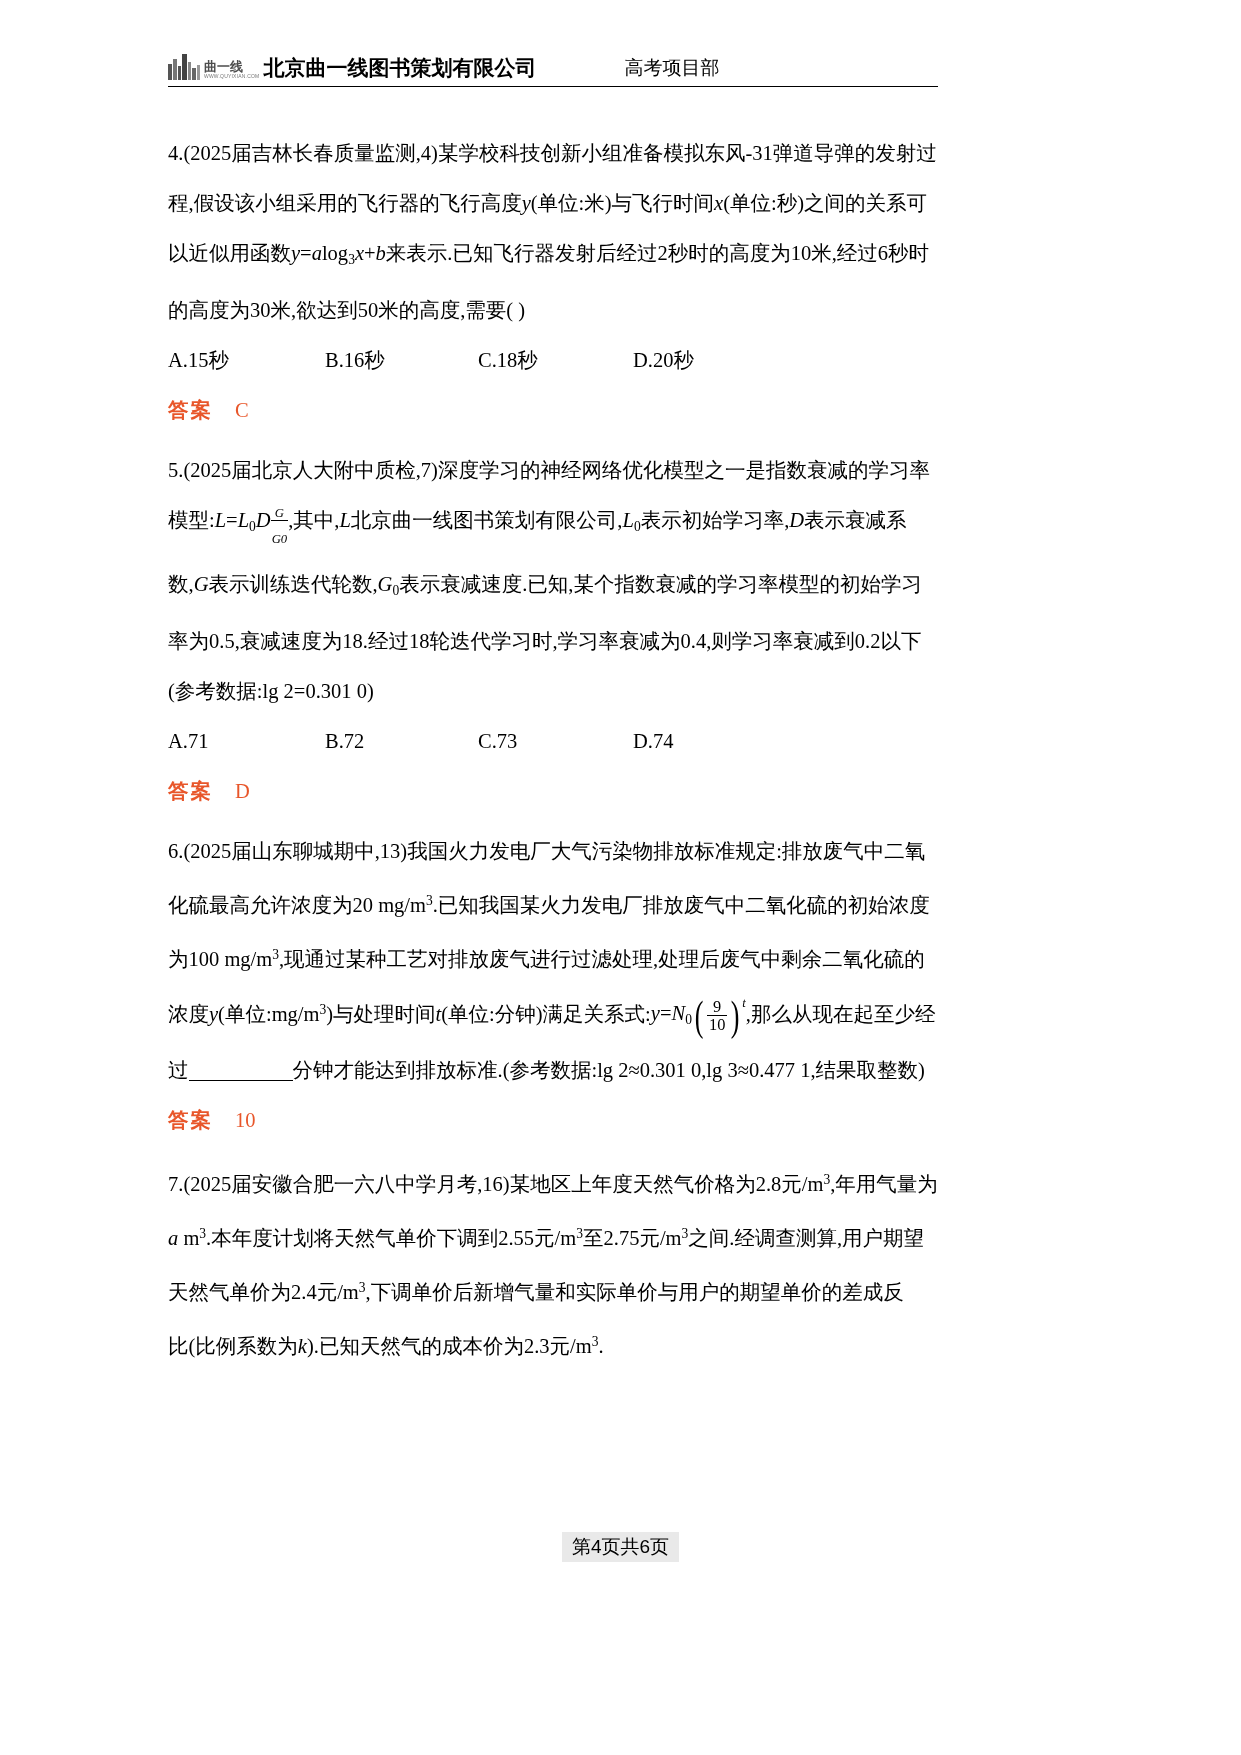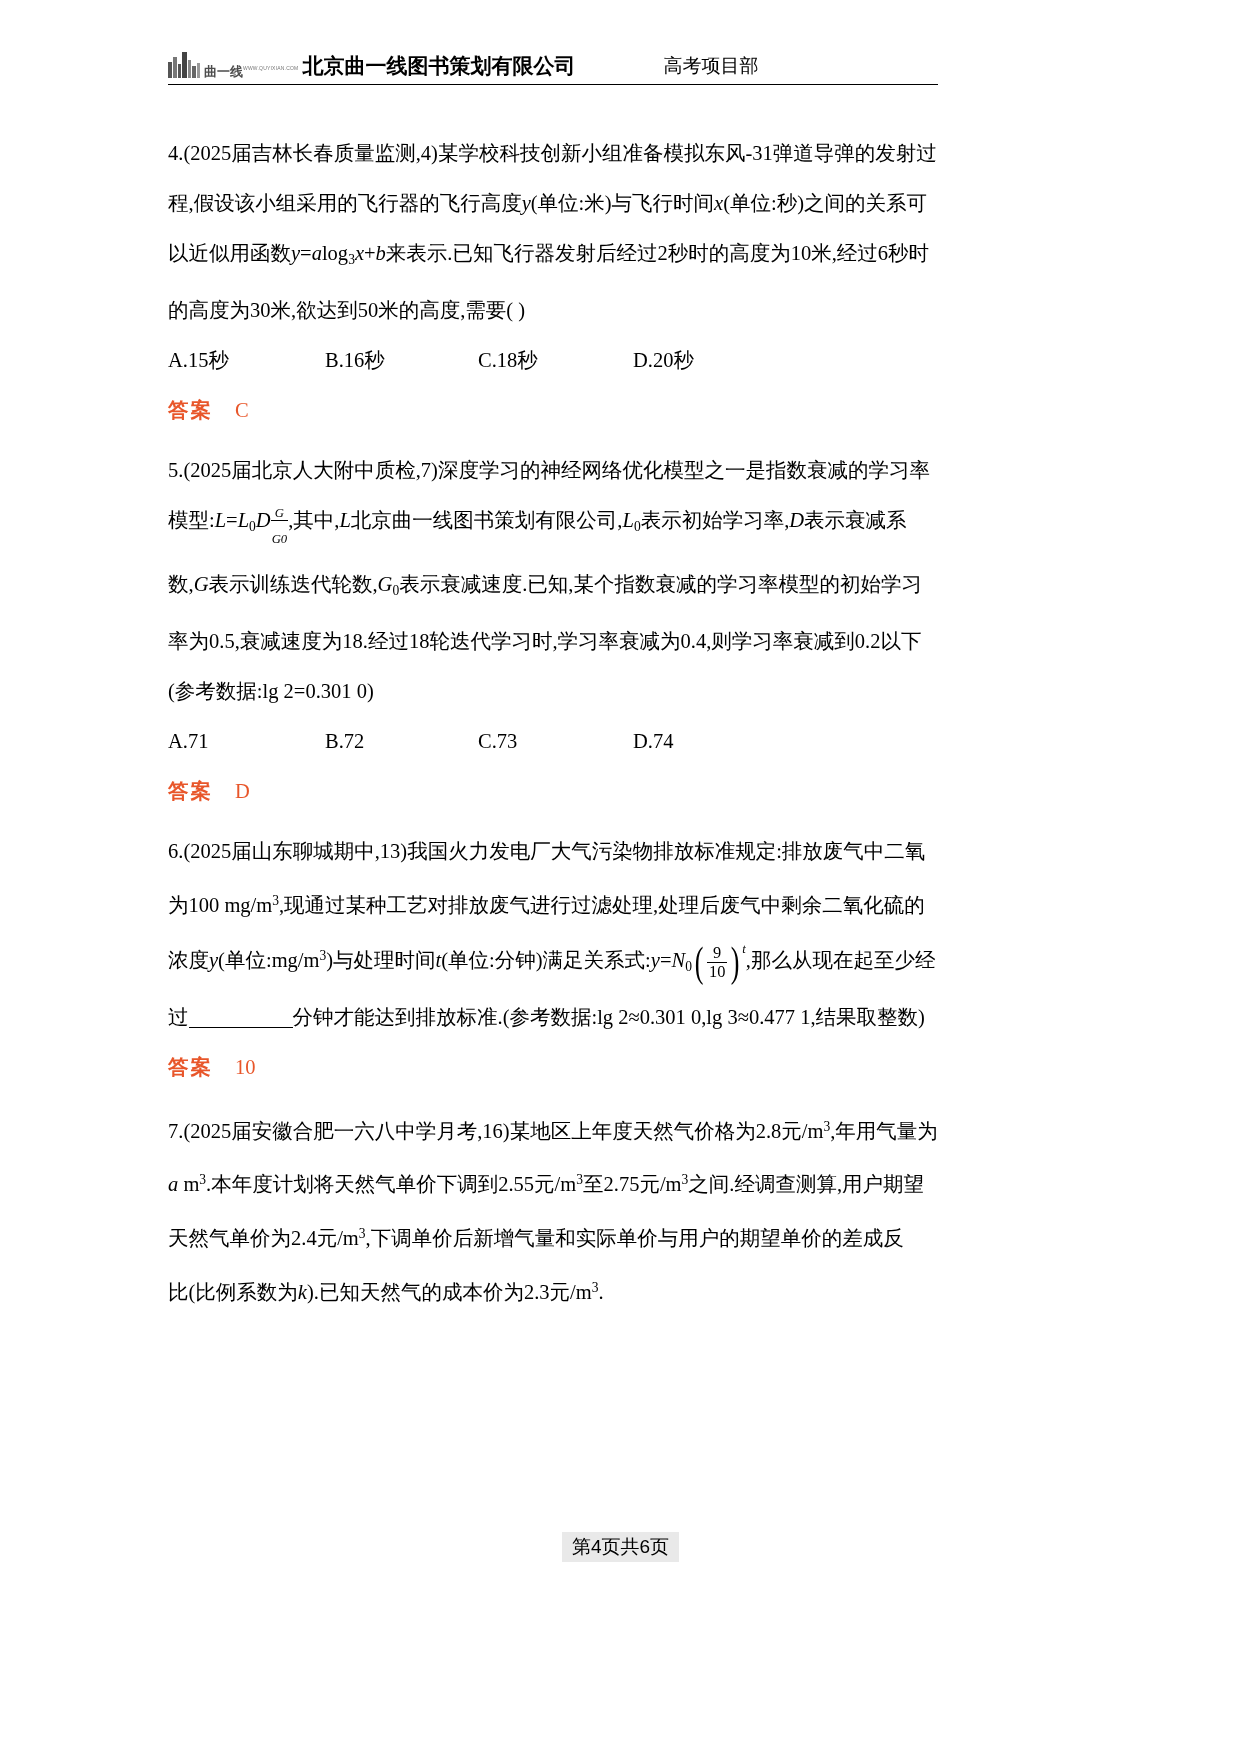--- a/index.html
+++ b/index.html
@@ -38,21 +38,21 @@
     display: inline-block;
     width: 34px;
     height: 26px;
     margin-right: 2px;
     position: relative;
     flex: 0 0 auto;
   }
   .logo-mark svg { display: block; }
   .logo-word {
     display: inline-flex;
-    flex-direction: row;
+    flex-direction: column;
     justify-content: flex-end;
     margin-right: 4px;
     flex: 0 0 auto;
     margin-top: 8px;
   }
   .logo-word .cn {
     font-family: "Liberation Serif", serif;
     font-size: 13px;
     letter-spacing: 0px;
     color: #4d4d4d;
@@ -260,20 +260,23 @@
       </div>
 
       <div class="ans">
         <span class="lbl">答案</span><span class="val">D</span>
       </div>
     </div>
 
     <div class="q-block">
       <div class="line">6.(2025届山东聊城期中,13)我国火力发电厂大气污染物排放标准规定:排放废气中二氧</div>
 
+      <div class="line">
+        <span>化硫最高允许浓度为20 mg/m</span><sup>3</sup><span>.已知我国某火力发电厂排放废气中二氧化硫的初始浓度</span>
+      </div>
 
       <div class="line">
         <span>为100 mg/m</span><sup>3</sup><span>,现通过某种工艺对排放废气进行过滤处理,处理后废气中剩余二氧化硫的</span>
       </div>
 
       <div class="line">
         <span>浓度</span><i class="v">y</i><span>(单位:mg/m</span><sup>3</sup><span>)与处理时间</span><i class="v">t</i><span>(单位:分钟)满足关系式:</span><span class="math"><i class="mi">y</i><span>=</span><i class="mi">N</i><sub>0</sub><span class="paren-frac">
               <span class="pl">(</span>
               <span class="frac">
                 <span class="num">9</span>

